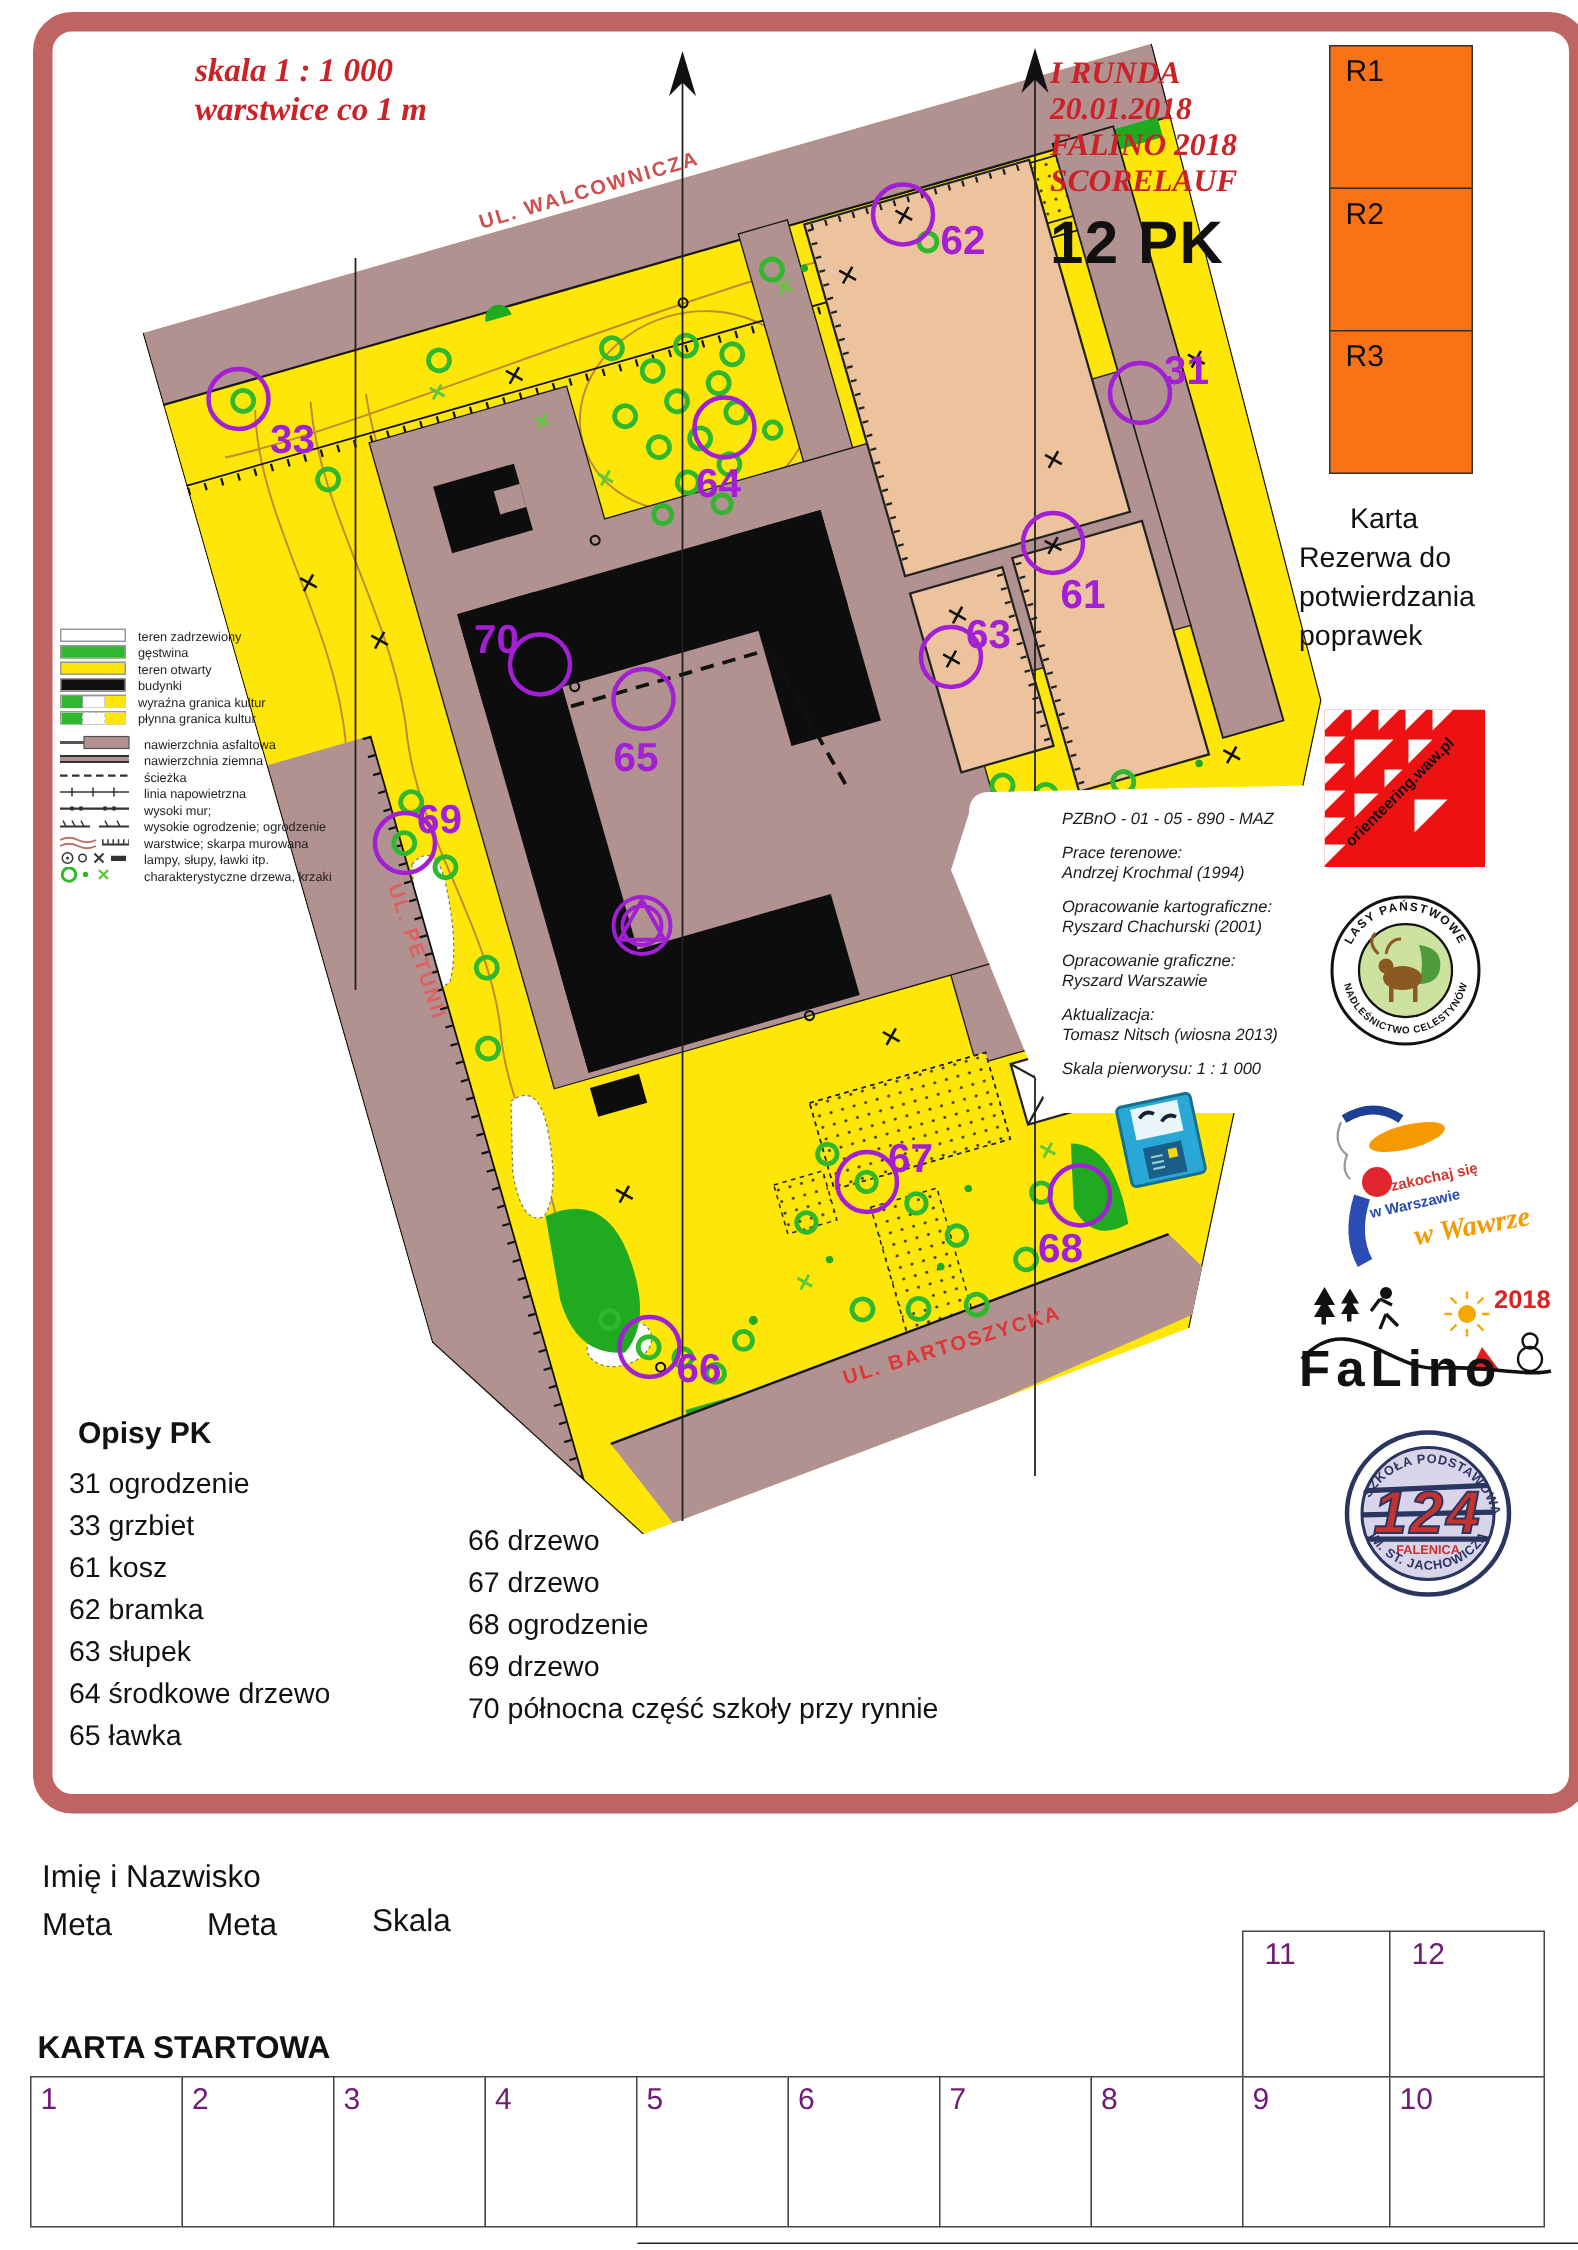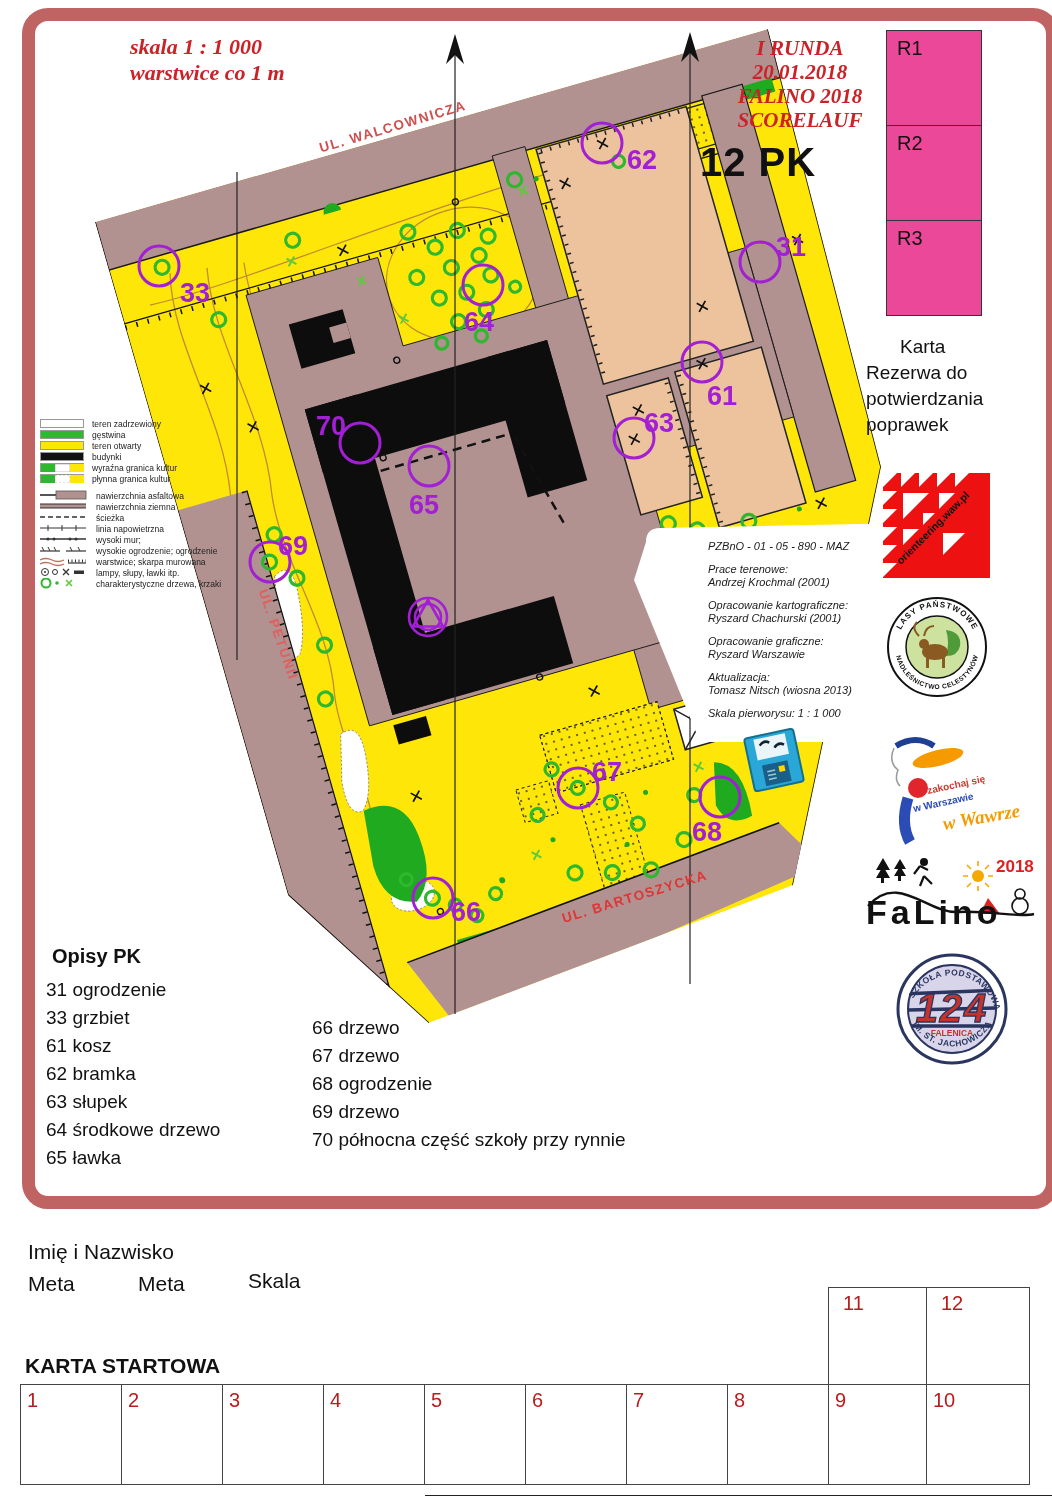--- a/index.html
+++ b/index.html
@@ -5,46 +5,46 @@
   html,body{margin:0;padding:0;background:#888;}
   #page{position:relative;width:1052px;height:1500px;background:#ffffff;overflow:hidden;
         font-family:"Liberation Sans",sans-serif;}
   .abs{position:absolute;}
   
   #frame{left:22px;top:8px;width:1011px;height:1175px;border:13px solid #c06363;border-radius:26px;}
   
   .redhead{color:#cc2127;font-family:"Liberation Serif",serif;font-style:italic;font-weight:bold;
            font-size:22px;line-height:26px;white-space:nowrap;}
   #scale-note{left:130px;top:34px;}
-  #event-head{left:700px;top:36px;width:200px;text-align:center;font-size:21px;line-height:24px;}
+  #event-head{left:700px;top:36px;width:200px;text-align:left;font-size:21px;line-height:24px;}
   #points{left:700px;top:140px;width:200px;text-align:left;font-size:40px;font-weight:bold;color:#111;
           letter-spacing:1px;}
   
-  .rbox{position:absolute;left:886px;width:96px;height:96px;border:1px solid #333;background:#ec4899;
+  .rbox{position:absolute;left:886px;width:96px;height:96px;border:1px solid #333;background:#f97316;
         font-size:20px;color:#111;padding:6px 0 0 10px;box-sizing:border-box;}
   #karta-caption{left:866px;top:334px;width:150px;font-size:19px;line-height:26px;color:#111;}
   #karta-caption .ind{padding-left:34px;}
   
   #legend{left:40px;top:418px;width:235px;font-size:8.5px;color:#222;line-height:10px;}
   .lg-row{display:flex;align-items:center;height:11px;}
   .lg-sw{width:44px;height:9px;margin-right:8px;flex:none;border:0.5px solid #999;box-sizing:border-box;}
   .lg-sym{width:52px;height:11px;margin-right:4px;flex:none;}
   #legend .gap{height:6px;}
   
   #credits{left:708px;top:540px;width:210px;font-style:italic;font-size:11px;line-height:13.5px;color:#1a1a1a;}
   #credits .sp{height:9px;}
   
   #opisy{left:46px;top:942px;font-size:19px;color:#111;line-height:28px;}
   #opisy h3{margin:0 0 6px 6px;font-size:20px;}
   #opisy-col2{left:312px;top:1014px;font-size:19px;color:#111;line-height:28px;}
   
   .ft{color:#111;font-size:21px;}
   #line-bottom{left:425px;top:1495px;width:627px;height:0;border-top:1.5px solid #222;}
   .cell{position:absolute;border:1px solid #444;box-sizing:border-box;background:#fff;
-        font-size:20px;color:#b91c1c;padding:4px 0 0 6px;}
+        font-size:20px;color:#701a75;padding:4px 0 0 6px;}
   svg text{font-family:"Liberation Sans",sans-serif;}
   .serifit{font-family:"Liberation Serif",serif;font-style:italic;}
 </style>
 </head>
 <body>
 
 <div id="page">
 
   <svg class="abs" id="map-svg" width="1052" height="1500" viewBox="0 0 1052 1500" style="left:0;top:0">
     <defs>
@@ -468,21 +468,21 @@
     <div class="ind">Karta</div>
     <div>Rezerwa do</div>
     <div>potwierdzania</div>
     <div>poprawek</div>
   </div>
 
   <div class="abs" id="credits">
       <div>PZBnO - 01 - 05 - 890 - MAZ</div>
       <div class="sp"></div>
       <div>Prace terenowe:</div>
-      <div>Andrzej Krochmal (2001)</div>
+      <div>Andrzej Krochmal (1994)</div>
       <div class="sp"></div>
       <div>Opracowanie kartograficzne:</div>
       <div>Ryszard Chachurski (2001)</div>
       <div class="sp"></div>
       <div>Opracowanie graficzne:</div>
       <div>Ryszard Warszawie</div>
       <div class="sp"></div>
       <div>Aktualizacja:</div>
       <div>Tomasz Nitsch (wiosna 2013)</div>
       <div class="sp"></div>

